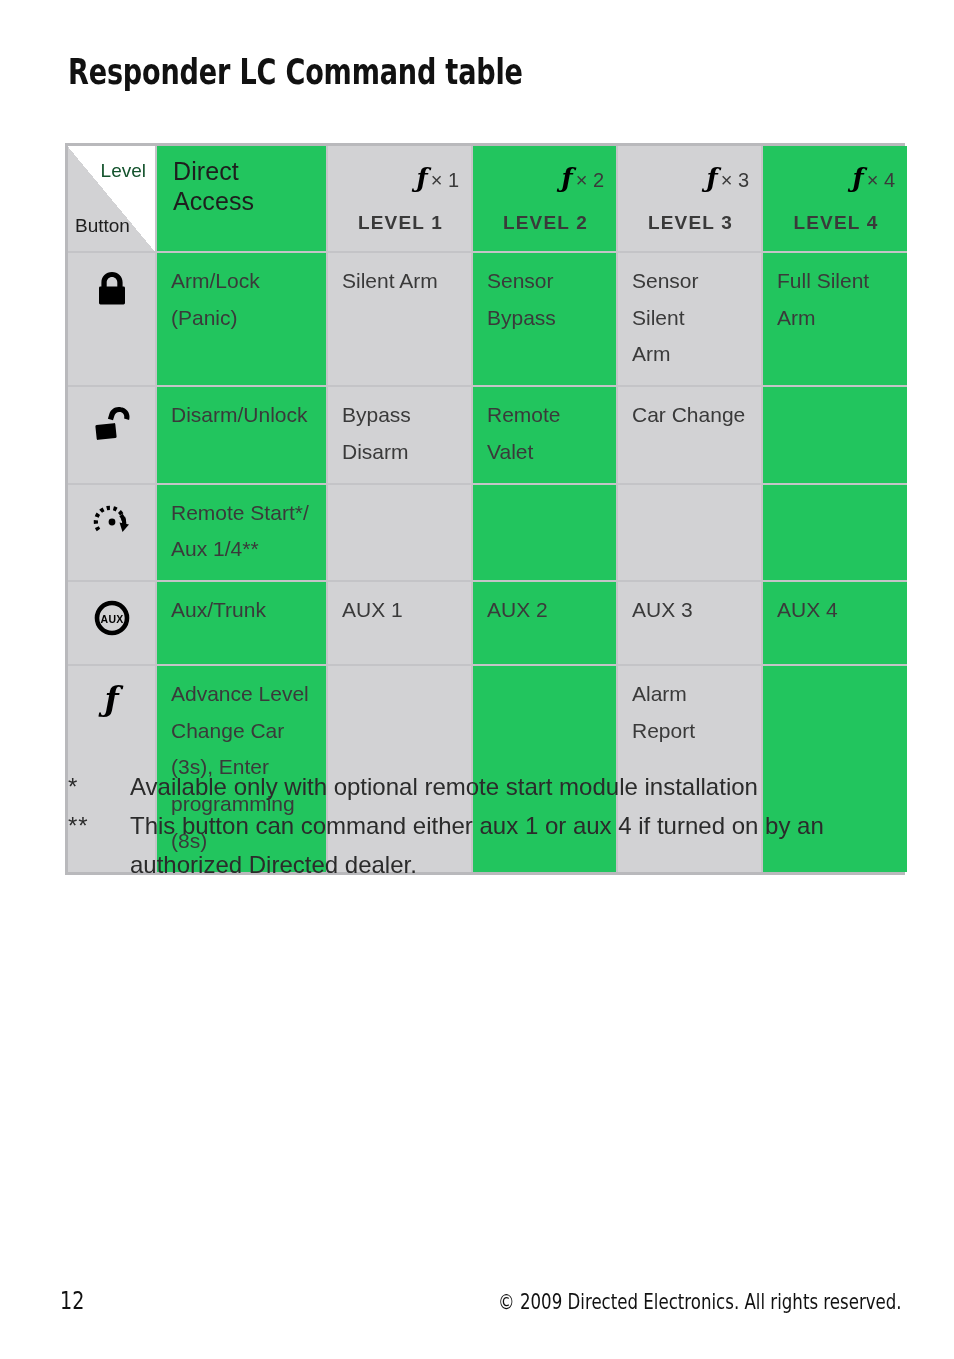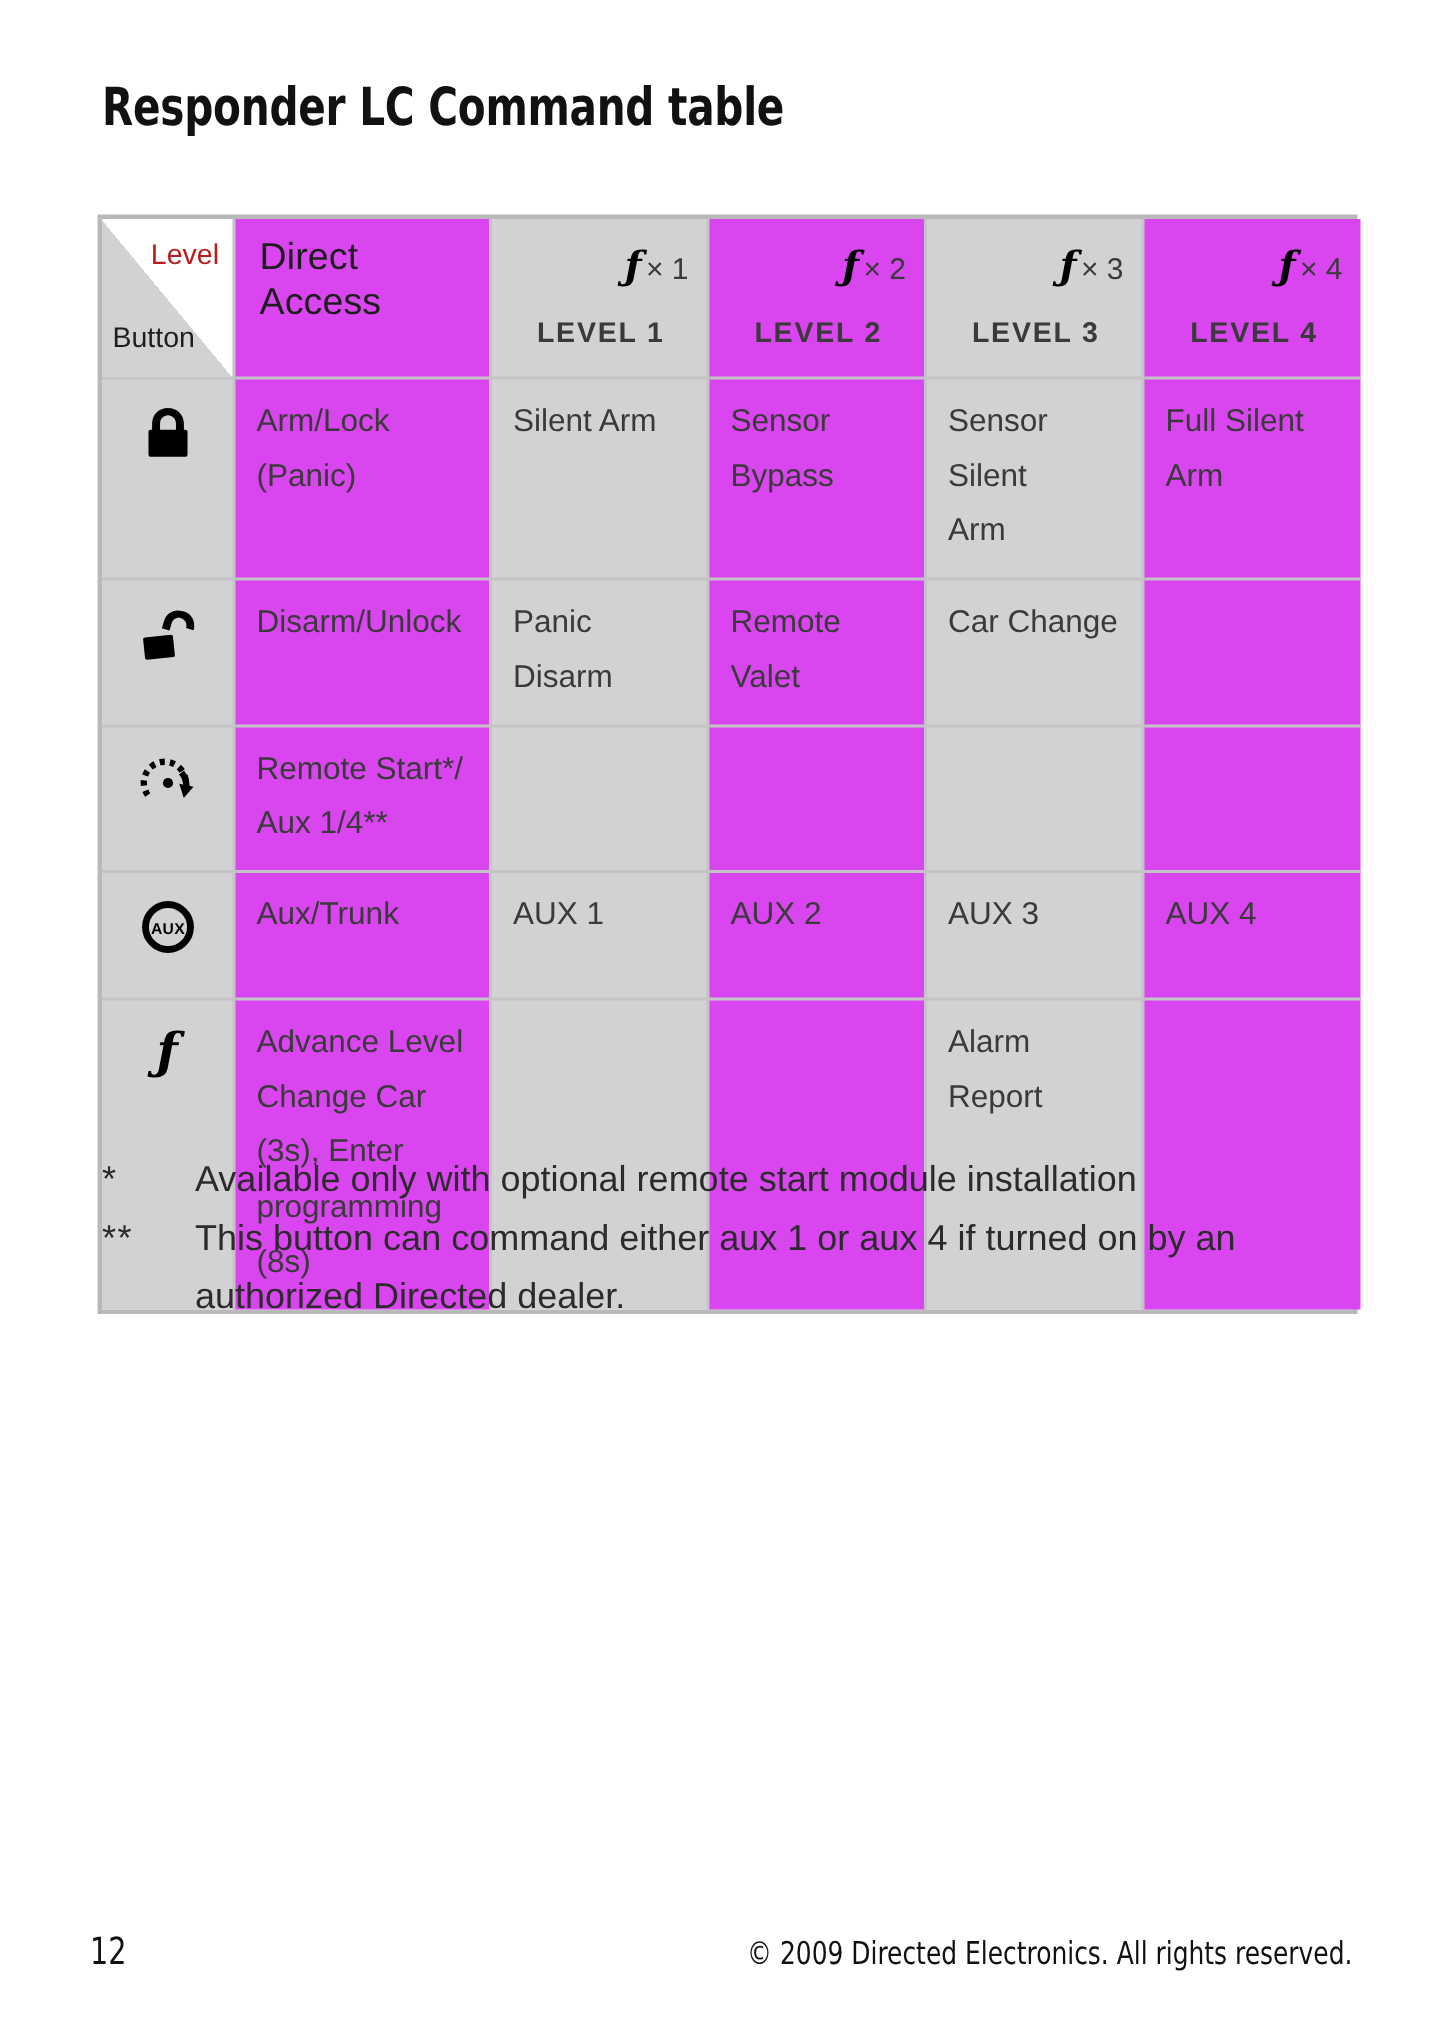--- a/index.html
+++ b/index.html
@@ -66,21 +66,21 @@
     font-weight: 300;
     line-height: 1.75;
     color: #3a3a3a;
     box-sizing: border-box;
   }
   table.cmd-table tr td:last-child { border-right: none; }
   table.cmd-table tr:last-child td { border-bottom: none; }
 
   
   .shade  { background: #d2d2d4; }
-  .plain  { background: #d946ef; }
+  .plain  { background: #22c55e; }
 
   
   .hdr td {
     padding: 0;
     height: 99px;
     vertical-align: middle;
     text-align: center;
   }
   .hdr .direct-label {
     font-size: 25px;
@@ -137,21 +137,21 @@
     position: absolute;
     left: 0; top: 0; width: 100%; height: 100%;
     background: linear-gradient(to top right, transparent 49.6%, #ffffff 49.6%);
   }
   .corner .lbl-level {
     position: absolute;
     right: 9px;
     top: 15px;
     font-size: 19px;
     font-weight: 400;
-    color: #b91c1c;
+    color: #14532d;
     line-height: 1;
   }
   .corner .lbl-button {
     position: absolute;
     left: 7px;
     bottom: 16px;
     font-size: 19px;
     font-weight: 400;
     color: #1e1e1e;
     line-height: 1;
@@ -320,21 +320,21 @@
         <tr class="r2">
           <td class="btncell">
             <span class="icon-box">
               <svg viewBox="0 0 44 44" aria-hidden="true">
                 <path d="M31.5 6.5c-5.4-1.6-10.6 1.3-12.2 6.6l-1.4 4.7 5.1 1.5 1.4-4.6c.85-2.9 3.5-4.4 6.3-3.6 2.8.85 4.2 3.6 3.4 6.5l5 1.5c1.6-5.4-1.2-11-6.6-12.6z" fill="#000"></path>
                 <rect x="6" y="23" width="20" height="15" rx="1.3" fill="#000" transform="rotate(-6 16 30.5)"></rect>
               </svg>
             </span>
           </td>
           <td class="plain"><span class="cell-text">Disarm/Unlock</span></td>
-          <td class="shade"><span class="cell-text">Panic Disarm</span></td>
+          <td class="shade"><span class="cell-text">Bypass Disarm</span></td>
           <td class="plain"><span class="cell-text">Remote Valet</span></td>
           <td class="shade"><span class="cell-text">Car Change</span></td>
           <td class="plain"><span class="cell-text"></span></td>
         </tr>
 
         <tr class="r3">
           <td class="btncell">
             <span class="icon-box">
               <svg viewBox="0 0 44 44" aria-hidden="true">
                 <g fill="none" stroke="#000" stroke-width="4.2" stroke-linecap="butt" stroke-dasharray="3.4 3.4">

